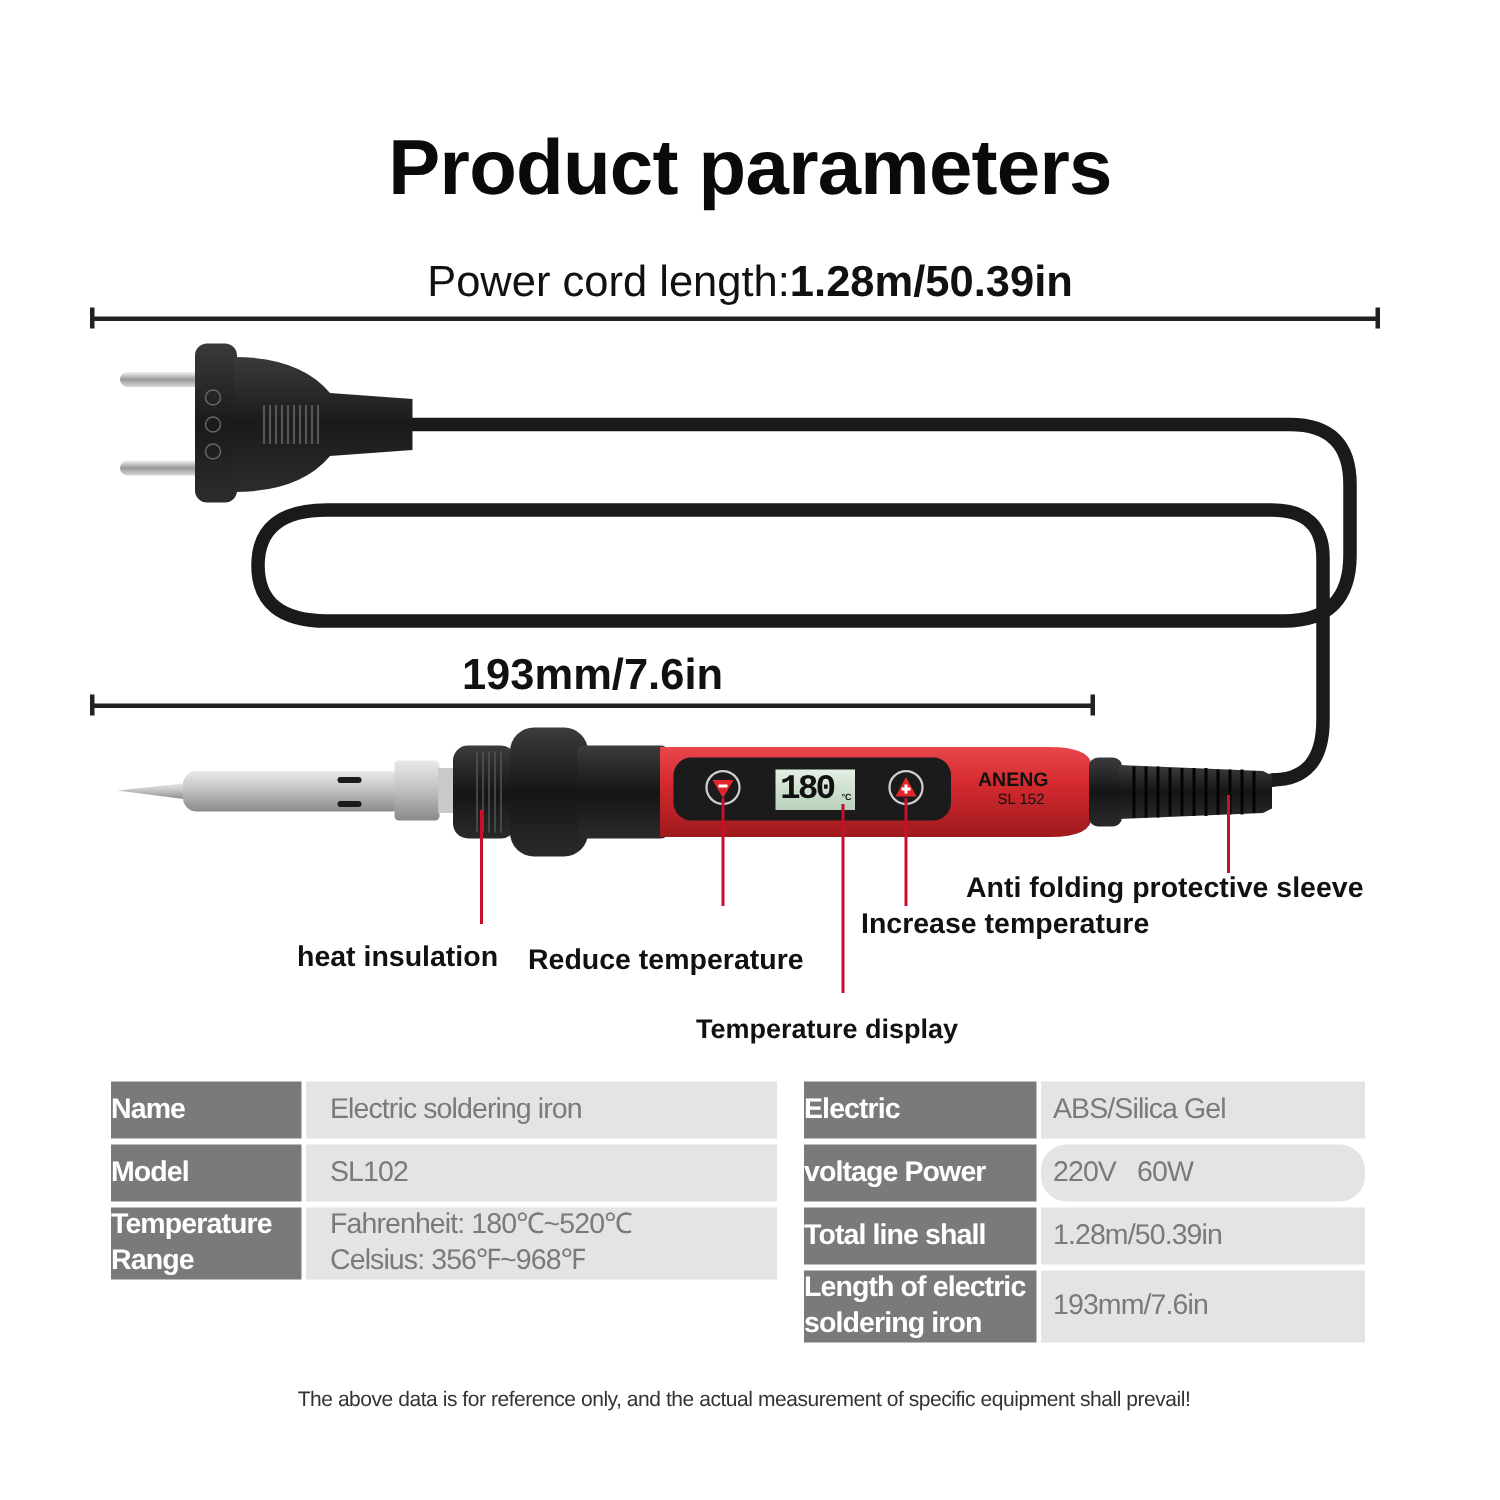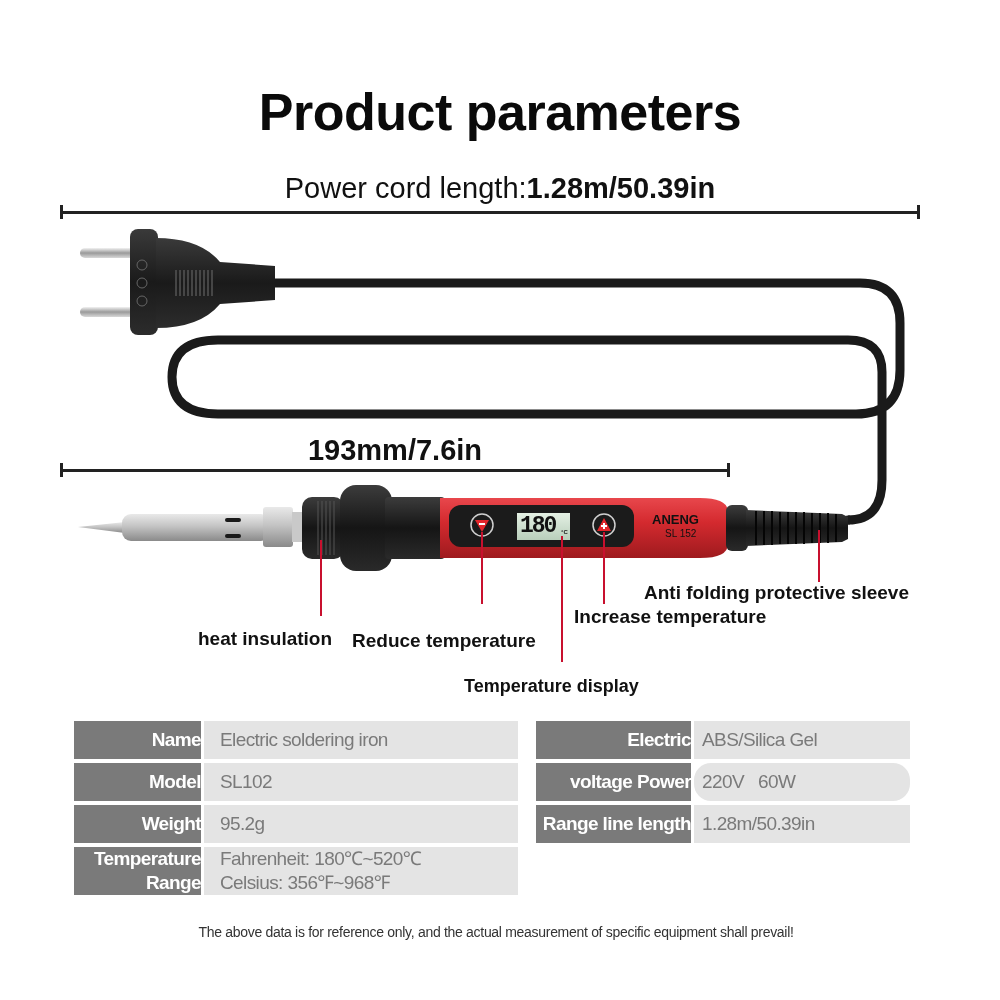--- a/index.html
+++ b/index.html
@@ -9,21 +9,21 @@
   .cord-label { left: 0; width: 1000px; top: 172px; text-align: center; font-size: 29px; color: #111; }
   .cord-label b { font-weight: 700; }
   .dim-line { height: 3px; background: #222; }
   .dim-cap { width: 3px; height: 14px; background: #222; }
   .iron-label { left: 60px; width: 670px; top: 434px; text-align: center; font-size: 29px; font-weight: 700; }
   .callout { font-size: 19px; font-weight: 700; color: #111; white-space: nowrap; }
   .leader { width: 2px; background: #c8102e; }
   svg.art { position: absolute; left: 0; top: 0; }
   table.spec { position: absolute; border-collapse: separate; border-spacing: 3px 4px; }
   table.spec td { height: 38px; font-size: 19px; letter-spacing: -0.6px; }
-  td.k { background: #7a7a7a; color: #fff; text-align: right; font-weight: 700; }
+  td.k { background: #7a7a7a; color: #fff; text-align: left; font-weight: 700; }
   td.v { background: #e4e4e4; color: #7a7a7a; padding-left: 16px; }
   td.tall { height: 62px; line-height: 24px; }
   .note { left: 0; width: 992px; top: 924px; text-align: center; font-size: 14px; color: #333; letter-spacing: -0.3px; }
 </style>
 </head>
 <body>
 
 <div class="abs title">Product parameters</div>
 
 <div class="abs cord-label">
@@ -176,24 +176,20 @@
   <tbody>
       <tr>
     <td class="k" style="width:127px;">Name</td>
     <td class="v">Electric soldering iron</td>
   </tr>
   <tr>
     <td class="k">Model</td>
     <td class="v">SL102</td>
   </tr>
   <tr>
-    <td class="k">Weight</td>
-    <td class="v">95.2g</td>
-  </tr>
-  <tr>
     <td class="k tall">
       <div>Temperature</div>
       <div>Range</div>
     </td>
     <td class="v tall">
       <div>Fahrenheit: 180℃~520℃</div>
       <div>Celsius: 356℉~968℉</div>
     </td>
   </tr>
 </tbody>
@@ -203,19 +199,26 @@
   <tbody>
       <tr>
     <td class="k" style="width:155px;">Electric</td>
     <td class="v" style="padding-left:8px;margin-left:12px;">ABS/Silica Gel</td>
   </tr>
   <tr>
     <td class="k">voltage Power</td>
     <td class="v" style="padding-left:8px; white-space:pre;border-radius:17px;">220V   60W</td>
   </tr>
   <tr>
-    <td class="k">Range line length</td>
+    <td class="k">Total line shall</td>
     <td class="v" style="padding-left:8px;">1.28m/50.39in</td>
+  </tr>
+  <tr>
+    <td class="k tall">
+      <div>Length of electric</div>
+      <div>soldering iron</div>
+    </td>
+    <td class="v tall" style="padding-left:8px;">193mm/7.6in</td>
   </tr>
 </tbody>
   </table>
 
 <div class="abs note">The above data is for reference only, and the actual measurement of specific equipment shall prevail!</div>
 
 </body></html>

